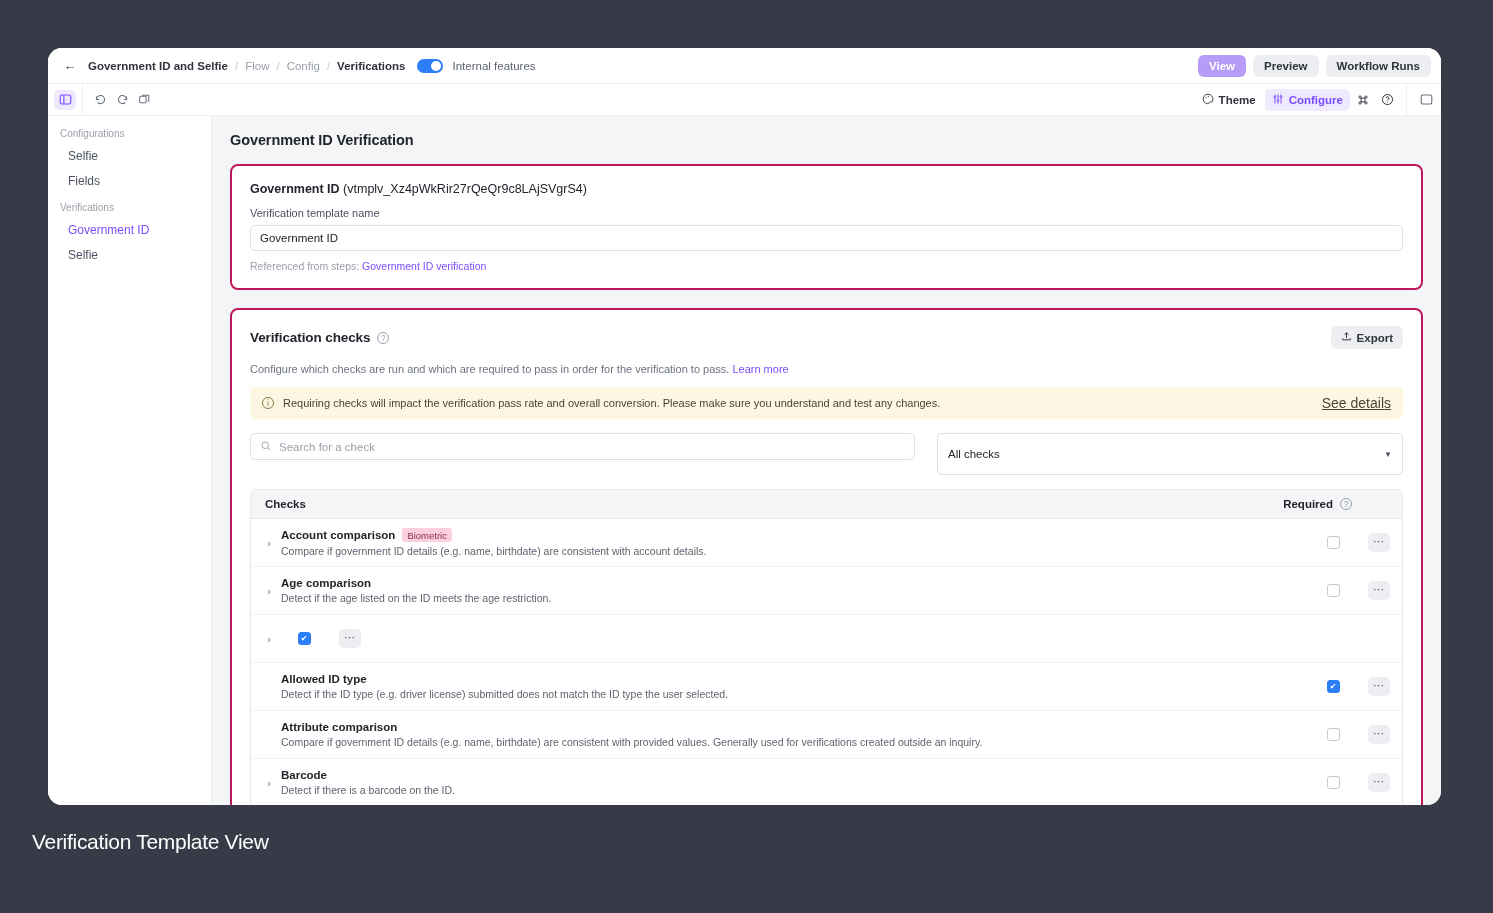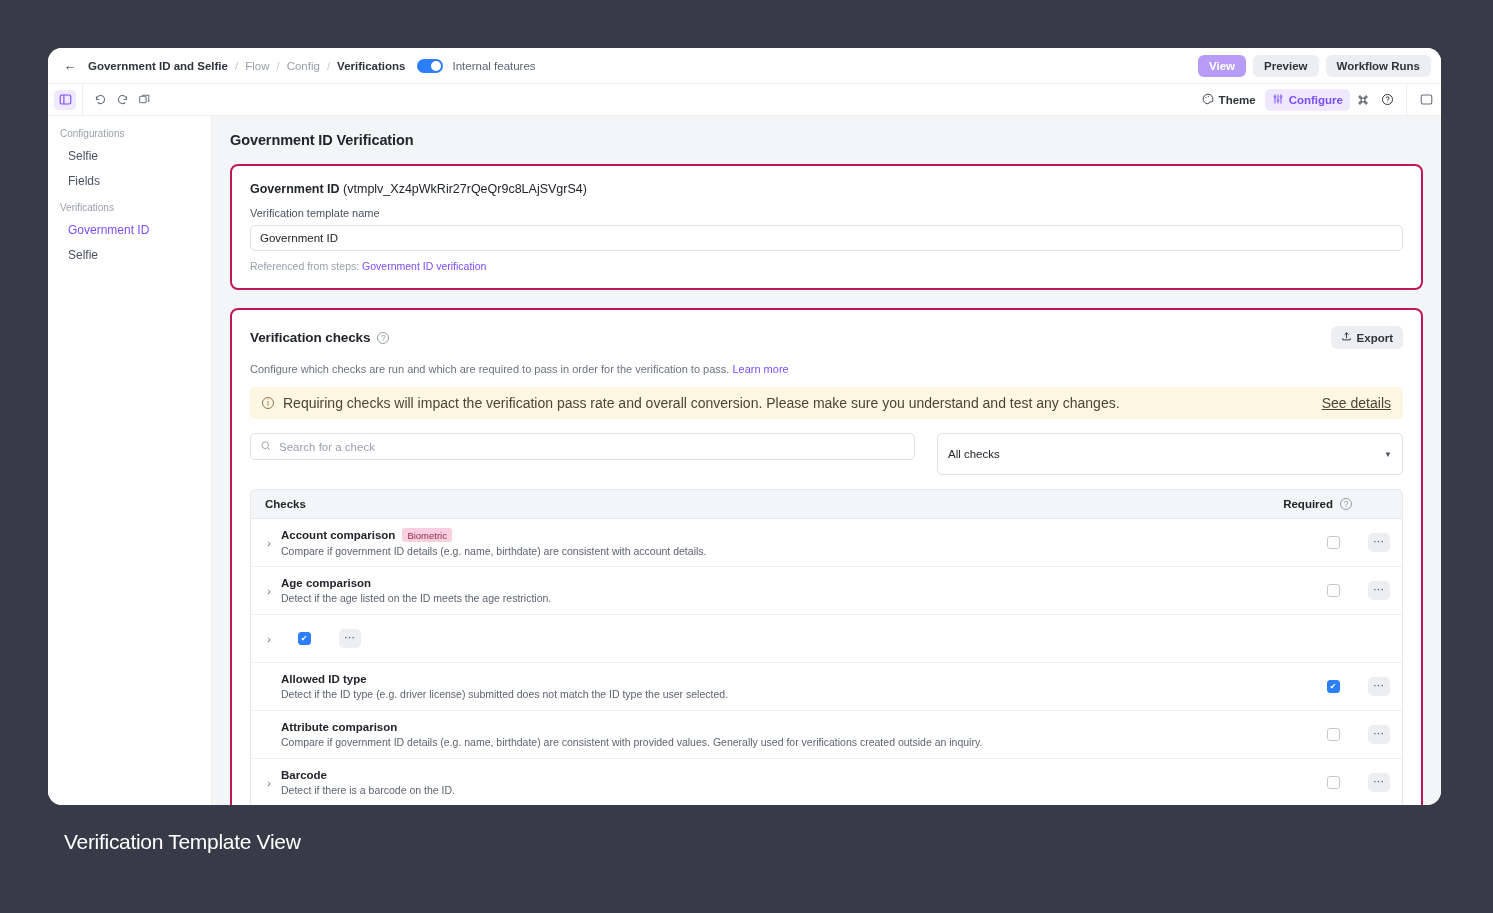--- a/index.html
+++ b/index.html
@@ -141,21 +141,21 @@
   #callout {
     margin-top: 12px; background: #fdf6e3; border-radius: 5px;
     display: flex; align-items: center; padding: 8px 12px;
   }
   .info-ic {
     width: 12px; height: 12px; border-radius: 50%;
     border: 1px solid #8a7a52; color: #8a7a52;
     font-size: 9px; line-height: 10px; text-align: center;
     margin-right: 9px; flex: 0 0 auto;
   }
-  #callout-text { font-size: 14px; color: #4b4staticmode; color: #4b4536; }
+  #callout-text { font-size: 11px; color: #4b4staticmode; color: #4b4536; }
   #callout-link {
     margin-left: auto; font-size: 14px; color: #4b4536;
     text-decoration: underline; cursor: pointer; white-space: nowrap;
   }
   
   #filter-row { display: flex; gap: 22px; margin-top: 14px; }
   #search-wrap {
     flex: 1 1 auto; height: 27px; border: 1px solid #dcdfe4;
     border-radius: 5px; display: flex; align-items: center;
     padding: 0 9px; background: #fff;
@@ -221,21 +221,21 @@
   .dots-cell { width: 46px; flex: 0 0 46px; display: flex; justify-content: center; }
   .dots-btn {
     width: 22px; height: 19px; border-radius: 5px; background: #eceef1;
     color: #4b5160; font-size: 11px; letter-spacing: 1px;
     display: flex; align-items: center; justify-content: center;
     cursor: pointer; padding-bottom: 3px;
   }
   .row.clipped { min-height: 22px; overflow: hidden; align-items: flex-start; padding-top: 8px; }
   
   #caption {
-    position: absolute; left: 64px; top: 830px;
+    position: absolute; left: 32px; top: 830px;
     font-size: 21px; color: #ffffff; letter-spacing: -0.3px;
   }
   
   #right-mask {
     position: absolute; left: 1441px; top: 0; width: 52px; height: 913px;
     background: #373a47;
   }
 </style>
 </head>
 <body>

